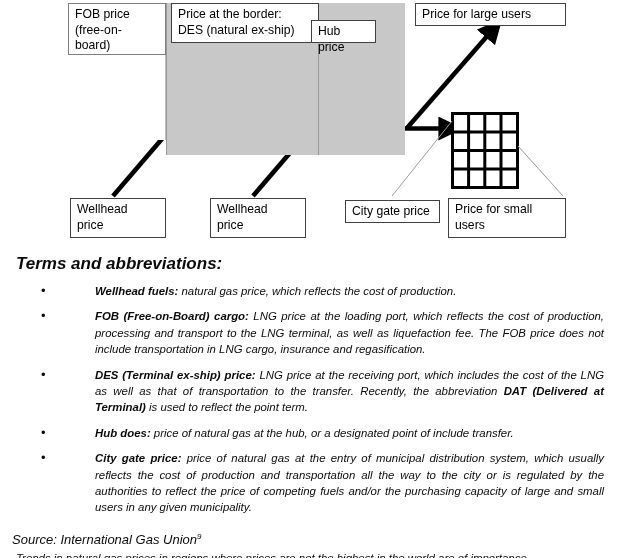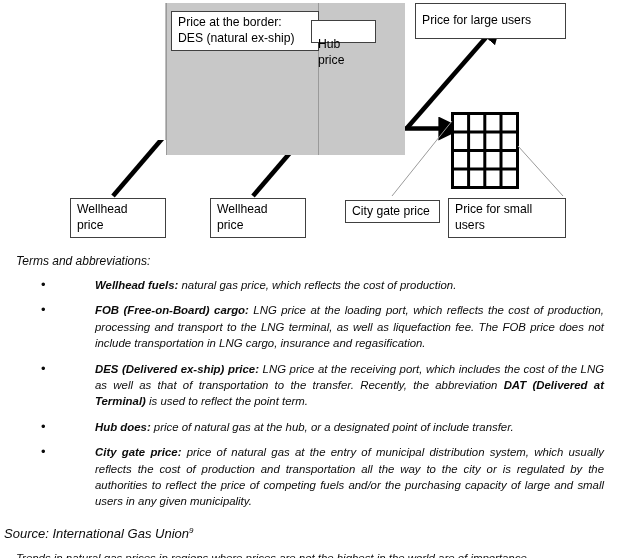--- a/index.html
+++ b/index.html
@@ -47,42 +47,42 @@
   }
 
   
   #body-text{
     position:absolute;left:0;top:245px;width:634px;
     font-family:"Liberation Sans",sans-serif;
     font-size:11.3px;
     color:#0b0b0b;
   }
   .terms-head{
-    font-style:italic;font-weight:normal;font-size:12px;
+    font-style:italic;font-weight:bold;font-size:17px;
     margin:9px 0 0 16px;
   }
   ul.terms{
     list-style:none;margin:0;padding:0;
   }
   ul.terms li{
     position:relative;
     margin:9px 30px 0 95px;
     text-align:justify;
     font-style:italic;
     line-height:16.4px;
     font-size:11.4px;
   }
   ul.terms li .bullet{
     position:absolute;left:-54px;top:0px;
     font-size:13px;font-style:normal;
   }
   ul.terms li b{font-weight:bold;font-style:italic;}
   .src{
     font-style:italic;font-size:13px;
-    margin:16px 0 0 4px;
+    margin:16px 0 0 12px;
   }
   .src sup{font-size:8px;}
   .cutoff{
     position:absolute;left:16px;top:550px;width:602px;
     height:8px;overflow:hidden;
     font-style:italic;font-size:11.4px;color:#0b0b0b;
     line-height:16px;
   }
 </style>
 </head>
@@ -127,31 +127,36 @@
       <line x1="501.0" y1="113.5" x2="501.0" y2="187.5" stroke="#000" stroke-width="3"></line>
       <line x1="452.5" y1="132.0" x2="517.5" y2="132.0" stroke="#000" stroke-width="3"></line>
       <line x1="452.5" y1="150.5" x2="517.5" y2="150.5" stroke="#000" stroke-width="3"></line>
       <line x1="452.5" y1="169.0" x2="517.5" y2="169.0" stroke="#000" stroke-width="3"></line>
     </g>
 
     <line x1="452" y1="121" x2="392" y2="196" stroke="#9b9b9b" stroke-width="1"></line>
     <line x1="518" y1="146" x2="563" y2="196" stroke="#9b9b9b" stroke-width="1"></line>
   </svg>
 
-
-  <div class="gbox dark" style="left:171px;top:3px;width:148px;height:40px;margin-top:8px;">
+  <div class="gbox" style="left:68px;top:3px;width:98px;height:52px;">
+    <span>FOB price</span><br>
+    <span>(free-on-</span><br>
+    <span>board)</span>
+  </div>
+
+  <div class="gbox dark" style="left:171px;top:3px;width:148px;height:40px;">
     <span>Price at the border:</span><br>
     <span>DES (natural ex-ship)</span>
   </div>
 
-  <div class="gbox dark" style="left:311px;top:20px;width:65px;height:23px;padding-top:16px;">
+  <div class="gbox dark" style="left:311px;top:20px;width:65px;height:23px;padding-top:3px;">
     <span>Hub price</span>
   </div>
 
-  <div class="gbox dark" style="left:415px;top:3px;width:151px;height:36px;padding-top:9px;">
+  <div class="gbox dark" style="left:415px;top:3px;width:151px;height:23px;padding-top:3px;">
     <span>Price for large users</span>
   </div>
 
   <div class="gbox dark" style="left:70px;top:198px;width:96px;height:40px;">
     <span>Wellhead</span><br>
     <span>price</span>
   </div>
 
   <div class="gbox dark" style="left:210px;top:198px;width:96px;height:40px;">
     <span>Wellhead</span><br>
@@ -179,21 +184,21 @@
       <b>Wellhead fuels:</b><span> natural gas price, which reflects the cost of production.</span>
     </li>
 
     <li>
       <span class="bullet">•</span>
       <b>FOB (Free-on-Board) cargo:</b><span> LNG price at the loading port, which reflects the cost of production, processing and transport to the LNG terminal, as well as liquefaction fee. The FOB price does not include transportation in LNG cargo, insurance and regasification.</span>
     </li>
 
     <li>
       <span class="bullet">•</span>
-      <b>DES (Delivered ex-ship) price:</b><span> LNG price at the receiving port, which includes the cost of the LNG as well as that of transportation to the transfer. Recently, the abbreviation </span><b>DAT (Delivered at Terminal)</b><span> is used to reflect the point term.</span>
+      <b>DES (Terminal ex-ship) price:</b><span> LNG price at the receiving port, which includes the cost of the LNG as well as that of transportation to the transfer. Recently, the abbreviation </span><b>DAT (Delivered at Terminal)</b><span> is used to reflect the point term.</span>
     </li>
 
     <li>
       <span class="bullet">•</span>
       <b>Hub does:</b><span> price of natural gas at the hub, or a designated point of include transfer.</span>
     </li>
 
     <li>
       <span class="bullet">•</span>
       <b>City gate price:</b><span> price of natural gas at the entry of municipal distribution system, which usually reflects the cost of production and transportation all the way to the city or is regulated by the authorities to reflect the price of competing fuels and/or the purchasing capacity of large and small users in any given municipality.</span>

